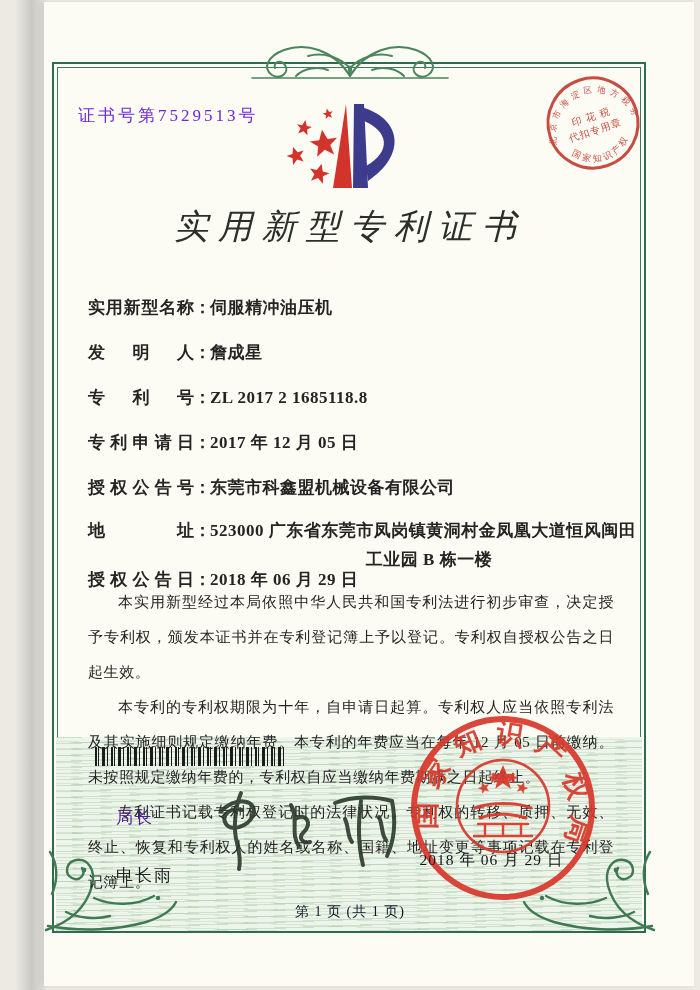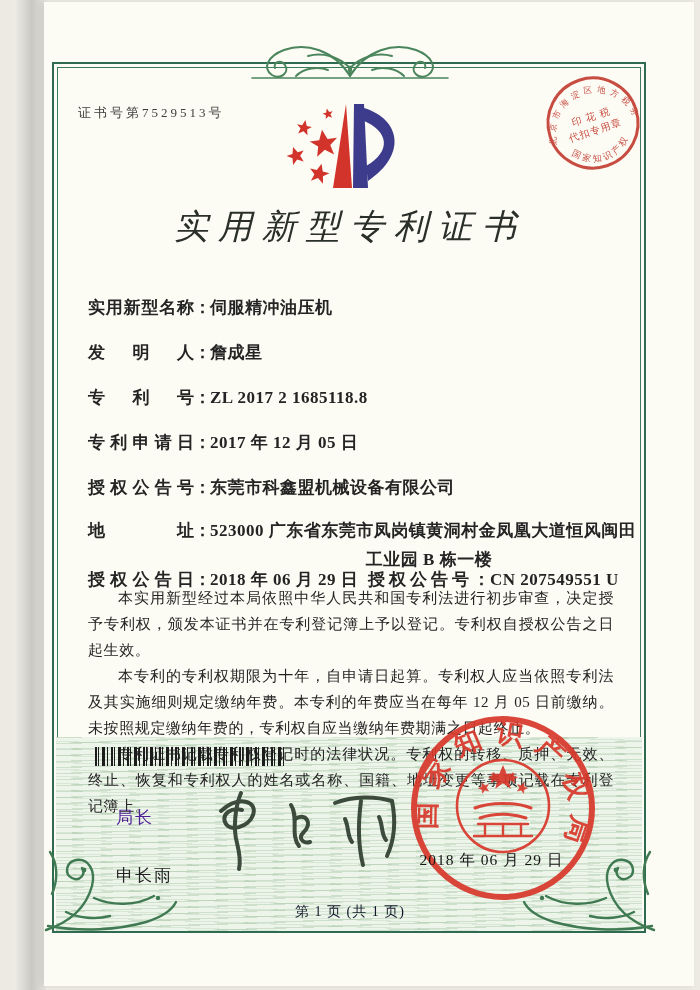--- a/index.html
+++ b/index.html
@@ -28,40 +28,40 @@
   }
   .wave-band{
     position:absolute;left:56px;top:737px;width:586px;height:194px;
     background:
       repeating-linear-gradient(178deg,rgba(122,170,120,.28) 0 1.4px,rgba(241,247,238,0) 1.4px 6px),
       repeating-linear-gradient(2deg,rgba(122,170,120,.18) 0 1.2px,rgba(241,247,238,0) 1.2px 7px),
       #edf4ea;
   }
   .cert-no{
     position:absolute;left:78px;top:104px;
-    font-size:13px;letter-spacing:3px;color:#404040;
+    font-size:17px;letter-spacing:3px;color:#6d28d9;
   }
   .logo{position:absolute;left:262px;top:92px;}
   .title{
     position:absolute;left:0;top:204px;width:700px;text-align:center;
     font-size:34px;letter-spacing:10px;color:#2a3029;font-weight:500;font-style:italic;
   }
   .field-row{position:absolute;left:88px;width:560px;font-size:17px;color:#242424;font-weight:bold;}
   .f-label{
     display:inline-block;width:106px;vertical-align:top;
     text-align:justify;text-align-last:justify;
   }
   .f-colon{display:inline-block;width:16px;}
   .f-value{letter-spacing:.5px;}
   .addr-line2{margin-left:122px;margin-top:6px;letter-spacing:.5px;text-align:center;}
   .grant-group{position:absolute;left:280px;top:0;}
   .grant-label{letter-spacing:4px;}
   .body-text{
     position:absolute;left:88px;top:585px;width:526px;
-    font-size:15px;line-height:26px;letter-spacing:.6px;
+    font-size:15px;line-height:35px;letter-spacing:.6px;
     text-align:justify;color:#242424;
   }
   .body-text p{margin:0;text-indent:2em;}
   .barcode{
     position:absolute;left:95px;top:747px;width:190px;height:19px;
     background:repeating-linear-gradient(90deg,
       #1c1c1c 0 2px,transparent 2px 3px,
       #1c1c1c 3px 4px,transparent 4px 7px,
       #1c1c1c 7px 10px,transparent 10px 12px,
       #1c1c1c 12px 13px,transparent 13px 16px);
@@ -178,23 +178,20 @@
 </div>
 <div class="field-row" style="top:476px">
   <span class="f-label">授权公告号</span><span class="f-colon">：</span><span class="f-value">东莞市科鑫盟机械设备有限公司</span>
 </div>
 <div class="field-row" style="top:519px">
   <span class="f-label">地址</span><span class="f-colon">：</span><span class="f-value">523000 广东省东莞市凤岗镇黄洞村金凤凰大道恒风闽田</span>
   <div class="addr-line2">工业园 B 栋一楼</div>
 </div>
 <div class="field-row" style="top:568px">
   <span class="f-label">授权公告日</span><span class="f-colon">：</span><span class="f-value">2018 年 06 月 29 日</span>
-  <div class="grant-group">
-    <span class="grant-label">授权公告号</span><span>：</span><span class="f-value">CN 207549551 U</span>
-  </div>
 </div>
 
 <div class="body-text">
   <p>本实用新型经过本局依照中华人民共和国专利法进行初步审查，决定授予专利权，颁发本证书并在专利登记簿上予以登记。专利权自授权公告之日起生效。</p>
   <p>本专利的专利权期限为十年，自申请日起算。专利权人应当依照专利法及其实施细则规定缴纳年费。本专利的年费应当在每年 12 月 05 日前缴纳。未按照规定缴纳年费的，专利权自应当缴纳年费期满之日起终止。</p>
   <p>专利证书记载专利权登记时的法律状况。专利权的转移、质押、无效、终止、恢复和专利权人的姓名或名称、国籍、地址变更等事项记载在专利登记簿上。</p>
 </div>
 
 <div class="barcode"></div>
 

